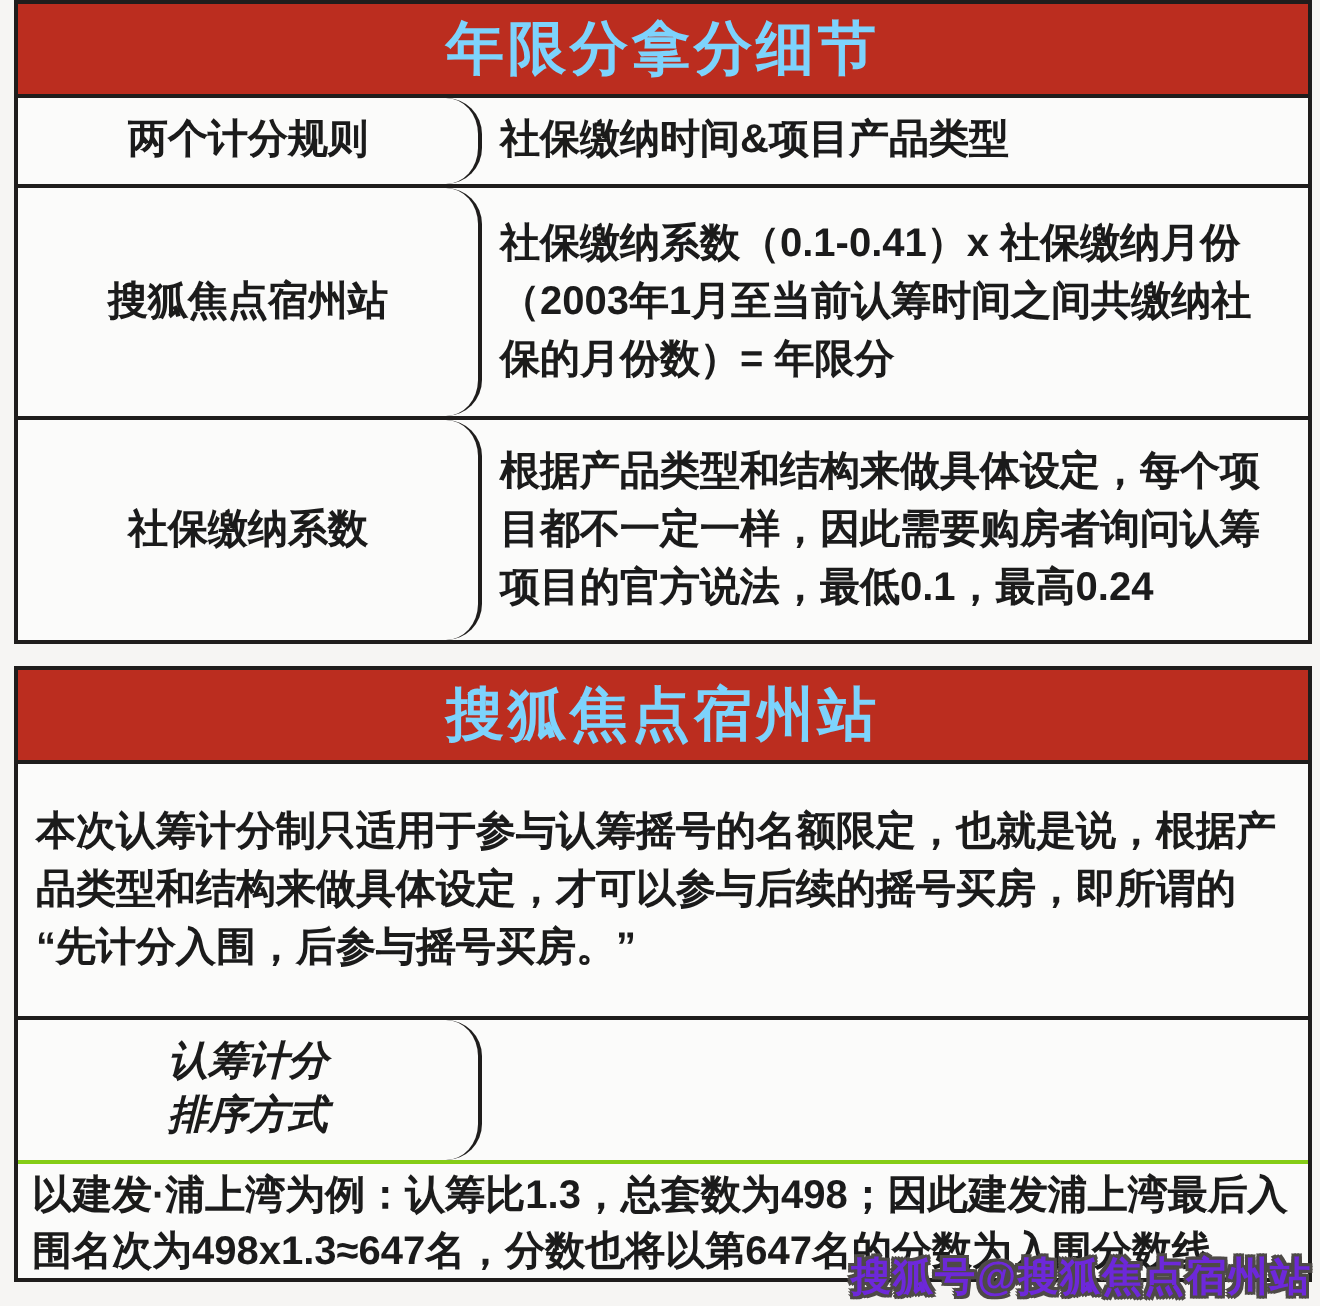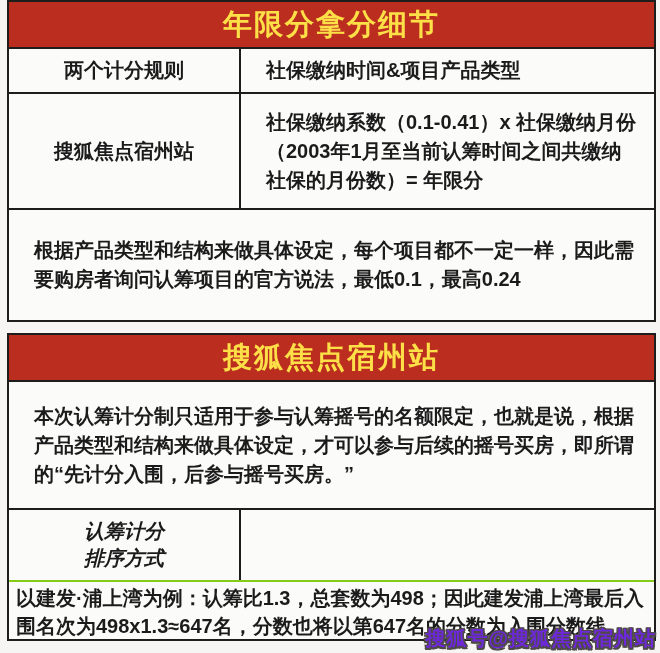--- a/index.html
+++ b/index.html
@@ -24,21 +24,21 @@
   }
   .tbl-1 { top: 0; }
   .tbl-2 { top: 333px; }
   .tbl-header {
     box-sizing: border-box;
     height: 45px;
     display: flex;
     align-items: center;
     justify-content: center;
     background: #bb2d1f;
-    color: #fde047;
+    color: #7dd3fc;
     font-size: 29px;
     font-weight: 700;
     letter-spacing: 2px;
     text-align: center;
   }
   .row {
     box-sizing: border-box;
     display: flex;
     border-top: 2px solid #1f1d1c;
   }
@@ -48,31 +48,31 @@
     flex: 0 0 232px;
     border-right: 2px solid #1f1d1c;
     display: flex;
     align-items: center;
     justify-content: center;
     text-align: center;
     font-size: 20px;
     font-weight: 700;
     white-space: pre-line;
     line-height: 27px;
+    border-radius: 18px;
   }
   .cell-content {
     box-sizing: border-box;
     flex: 1;
     display: flex;
     align-items: center;
     padding: 6px 14px 6px 9px;
     font-size: 20px;
     font-weight: 700;
     line-height: 29px;
-    margin-left: 16px;
   }
   .r-h45  { height: 45px; }
   .r-h116 { height: 116px; }
   .r-h112 { height: 112px; }
   .r-h128 { height: 128px; }
   .r-h72  { height: 72px; font-style: italic; }
   .tbl-footer {
     box-sizing: border-box;
     height: 59px;
     border-top: 2px solid #84cc16;
@@ -111,20 +111,21 @@
       <div class="cell-label">两个计分规则</div>
       <div class="cell-content">社保缴纳时间&amp;项目产品类型</div>
     </div>
 
     <div class="row r-h116">
       <div class="cell-label">搜狐焦点宿州站</div>
       <div class="cell-content">社保缴纳系数（0.1-0.41）x 社保缴纳月份（2003年1月至当前认筹时间之间共缴纳社保的月份数）= 年限分</div>
     </div>
 
     <div class="row r-h112">
+      <div class="cell-label">社保缴纳系数</div>
       <div class="cell-content">根据产品类型和结构来做具体设定，每个项目都不一定一样，因此需要购房者询问认筹项目的官方说法，最低0.1，最高0.24</div>
     </div>
   </div>
 
   <div class="tbl tbl-2">
     <div class="tbl-header">搜狐焦点宿州站</div>
 
     <div class="row r-h128">
       <div class="cell-content">本次认筹计分制只适用于参与认筹摇号的名额限定，也就是说，根据产品类型和结构来做具体设定，才可以参与后续的摇号买房，即所谓的“先计分入围，后参与摇号买房。”</div>
     </div>

